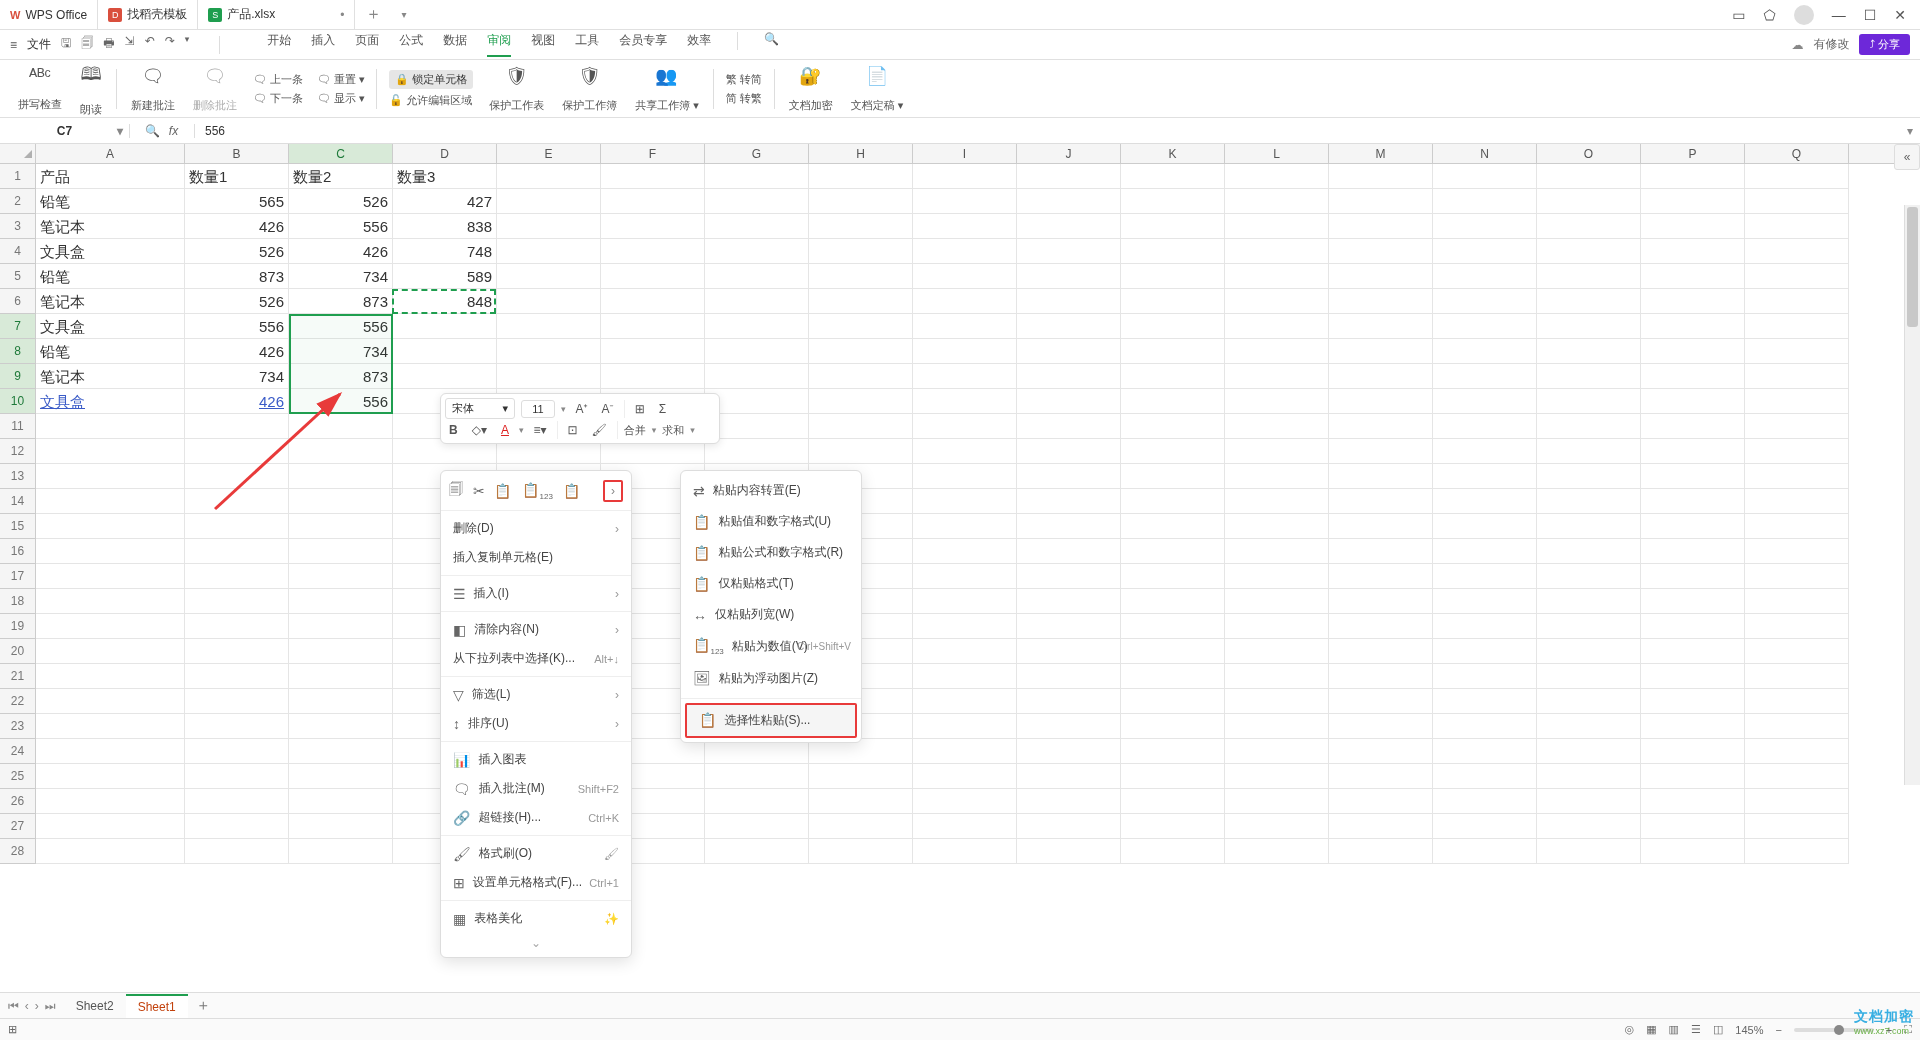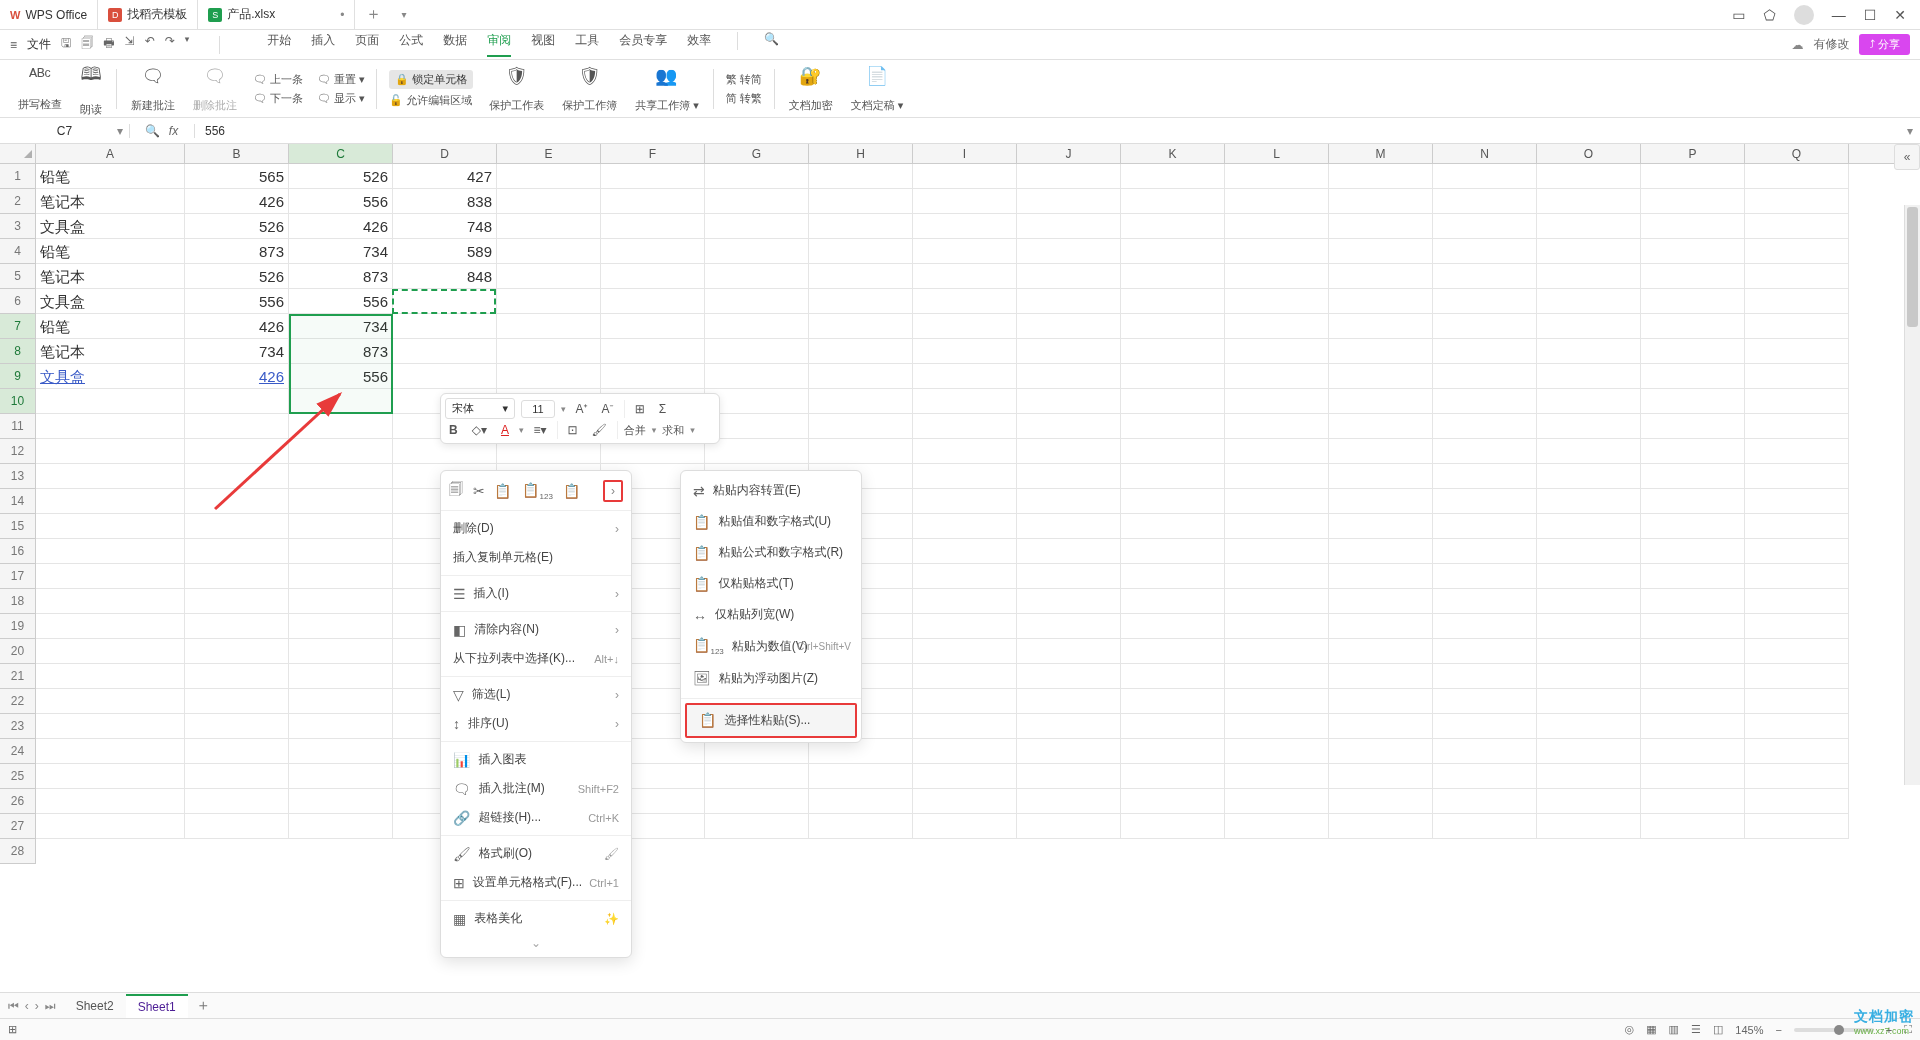--- a/index.html
+++ b/index.html
@@ -22,35 +22,35 @@
 .menu-bar { height: 30px; display: flex; align-items: center; border-bottom: 1px solid #e0e0e0; padding: 0 10px; gap: 4px; }
 .hamburger { color: #555; margin-right: 6px; }
 .file-label { color: #333; margin-right: 6px; }
 .qa-icons { display: flex; gap: 10px; color: #666; margin-right: 20px; }
 .menu-divider { width: 1px; height: 18px; background: #ddd; margin: 0 6px; }
 .menu-tabs { display: flex; gap: 20px; margin-left: 37px; }
 .menu-tabs span { color: #555; cursor: pointer; }
 .menu-tabs span.active { color: #1f9e4f; border-bottom: 2px solid #1f9e4f; padding-bottom: 6px; }
 .menu-right { margin-left: auto; display: flex; align-items: center; gap: 10px; }
 .pending { color: #666; font-size: 12px; }
-.share-btn { background: #d946ef; color: #fff; padding: 3px 10px; border-radius: 3px; font-size: 11px; }
+.share-btn { background: #6d28d9; color: #fff; padding: 3px 10px; border-radius: 3px; font-size: 11px; }
 
 
 .ribbon { height: 58px; display: flex; align-items: center; padding: 4px 10px; border-bottom: 1px solid #e0e0e0; gap: 2px; }
 .ribbon-group { display: flex; flex-direction: column; align-items: center; padding: 0 8px; height: 100%; justify-content: center; gap: 11px; }
 .ribbon-vert { display: flex; flex-direction: column; gap: 4px; padding: 0 6px; }
 .ribbon-small { display: flex; align-items: center; gap: 3px; color: #555; font-size: 11px; }
 .ribbon-label { font-size: 11px; color: #555; }
 .ribbon-divider { width: 1px; height: 40px; background: #ddd; margin: 0 4px; }
 .ribbon-icon { font-size: 18px; color: #555; }
 .lock-cell { background: #e6e6e6; border-radius: 3px; padding: 2px 6px; display: flex; align-items: center; gap: 3px; font-size: 11px; }
 
 
 .formula-row { height: 26px; display: flex; align-items: center; border-bottom: 1px solid #ddd; }
-.name-box { width: 130px; border-right: 1px solid #ddd; display: flex; align-items: center; justify-content: center; position: relative; }
+.name-box { width: 130px; border-right: 1px solid #ddd; display: flex; align-items: center; justify-content: center; position: relative; font-weight: bold; }
 .name-box-drop { position: absolute; right: 6px; color: #888; }
 .fx-zoom { width: 65px; display: flex; align-items: center; justify-content: center; gap: 8px; color: #666; border-right: 1px solid #ddd; }
 .formula-input { flex: 1; padding: 0 10px; color: #333; }
 .formula-expand { width: 20px; text-align: center; color: #888; }
 
 
 .grid-area { position: relative; height: 730px; overflow: hidden; }
 .corner { position: absolute; top: 0; left: 0; width: 36px; height: 20px; background: #f5f5f5; border-right: 1px solid #ccc; border-bottom: 1px solid #ccc; display: flex; align-items: center; justify-content: flex-end; padding-right: 3px; }
 .corner::after { content: ""; border-style: solid; border-width: 0 0 8px 8px; border-color: transparent transparent #b0b0b0 transparent; }
 .col-headers { position: absolute; top: 0; left: 36px; right: 0; height: 20px; display: flex; background: #f5f5f5; border-bottom: 1px solid #ccc; }
@@ -96,21 +96,21 @@
 .sub-item.hl { border: 2px solid #e83a3a; border-radius: 2px; margin: 0 4px; background: #f5f5f5; }
 .sub-sep { height: 1px; background: #eee; margin: 4px 0; }
 
 
 .red-arrow { position: absolute; pointer-events: none; }
 
 
 .sheet-bar { position: absolute; bottom: 22px; left: 0; right: 0; height: 26px; border-top: 1px solid #ddd; display: flex; align-items: center; background: #fafafa; }
 .sheet-nav { display: flex; gap: 6px; padding: 0 8px; color: #888; }
 .sheet-tab { padding: 4px 12px; font-size: 12px; color: #555; }
-.sheet-tab.active { background: #fff; border-top: 2px solid #1f9e4f; color: #4c1d95; font-weight: 500; }
+.sheet-tab.active { background: #fff; border-top: 2px solid #1f9e4f; color: #c2410c; font-weight: 500; }
 .add-sheet { color: #777; padding: 0 8px; font-size: 15px; }
 
 
 .status-bar { position: absolute; bottom: 0; left: 0; right: 0; height: 22px; border-top: 1px solid #ddd; display: flex; align-items: center; background: #fafafa; padding: 0 8px; font-size: 11px; color: #666; }
 .status-right { margin-left: auto; display: flex; align-items: center; gap: 12px; }
 .zoom-slider { width: 80px; height: 4px; background: #ddd; position: relative; border-radius: 2px; }
 .zoom-slider::after { content: ""; position: absolute; width: 10px; height: 10px; background: #888; border-radius: 50%; top: -3px; left: 50%; }
 .watermark { position: absolute; right: 6px; bottom: 4px; opacity: .9; }
 .watermark-big { color: #24a7e0; font-size: 14px; font-weight: bold; letter-spacing: 1px; }
 .watermark-small { color: #5aa933; font-size: 9px; }
@@ -317,20 +317,39 @@
       <div class="row-h">22</div>
       <div class="row-h">23</div>
       <div class="row-h">24</div>
       <div class="row-h">25</div>
       <div class="row-h">26</div>
       <div class="row-h">27</div>
       <div class="row-h">28</div>
     </div>
   <div class="cells" id="cells">
       <div class="cell-row">
+        <div class="cell wide">产品</div>
+        <div class="cell">数量1</div>
+        <div class="cell">数量2</div>
+        <div class="cell">数量3</div>
+        <div class="cell"></div>
+        <div class="cell"></div>
+        <div class="cell"></div>
+        <div class="cell"></div>
+        <div class="cell"></div>
+        <div class="cell"></div>
+        <div class="cell"></div>
+        <div class="cell"></div>
+        <div class="cell"></div>
+        <div class="cell"></div>
+        <div class="cell"></div>
+        <div class="cell"></div>
+        <div class="cell"></div>
+      </div>
+      <div class="cell-row">
         <div class="cell wide">铅笔</div>
         <div class="cell num">565</div>
         <div class="cell num">526</div>
         <div class="cell num">427</div>
         <div class="cell"></div>
         <div class="cell"></div>
         <div class="cell"></div>
         <div class="cell"></div>
         <div class="cell"></div>
         <div class="cell"></div>

